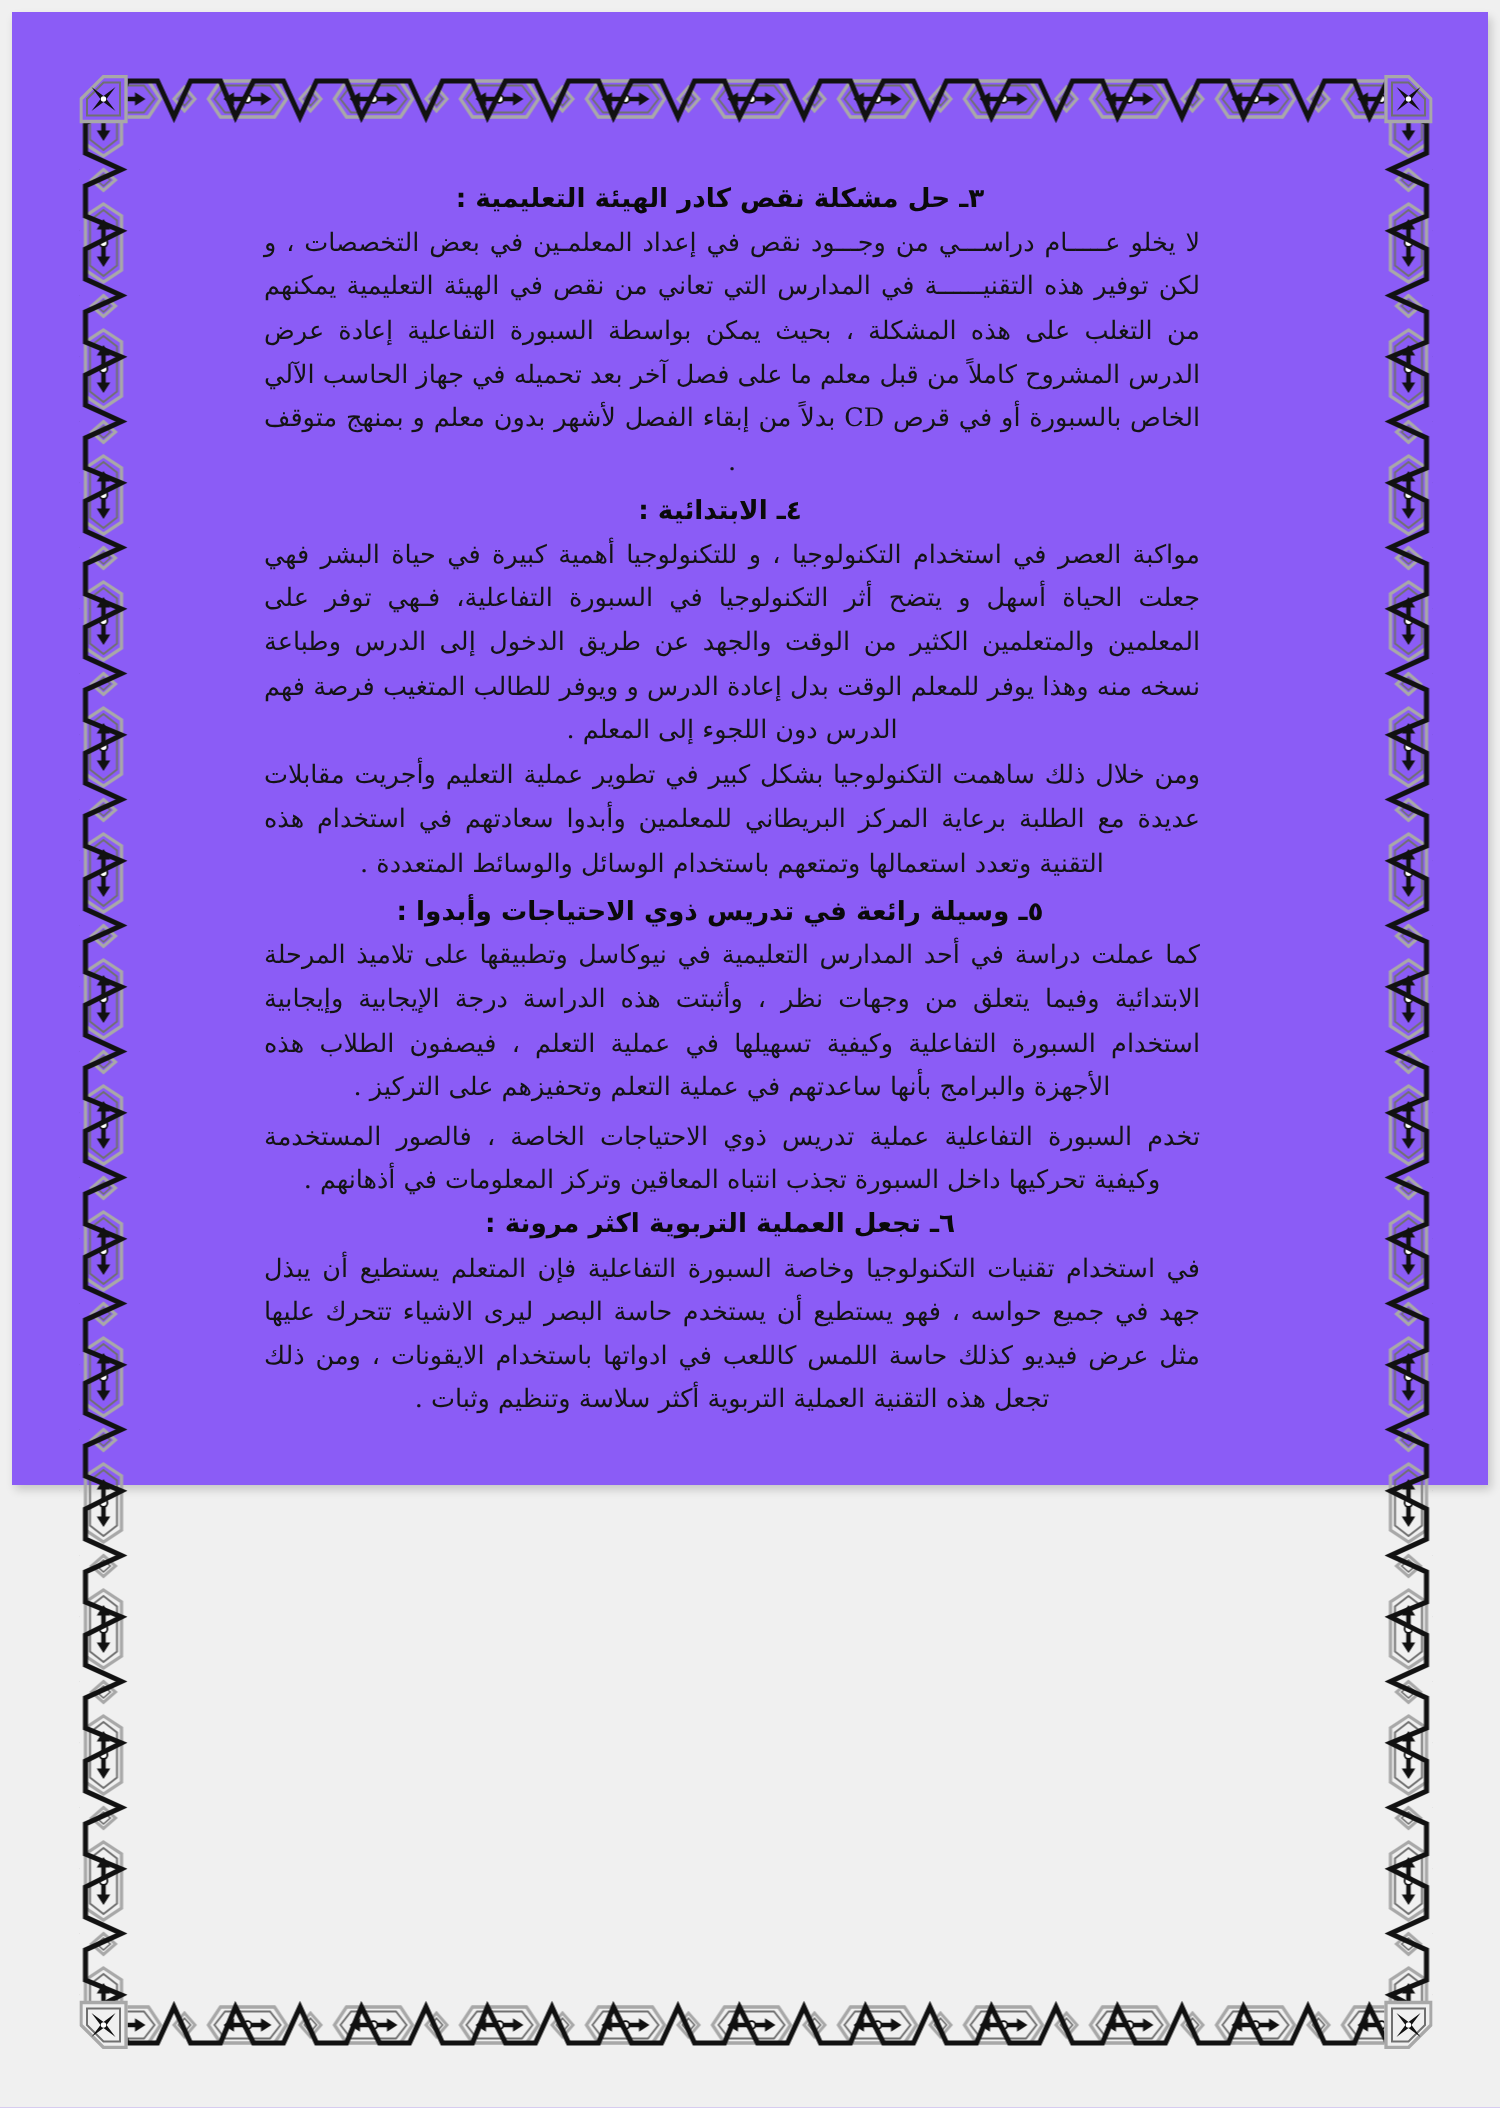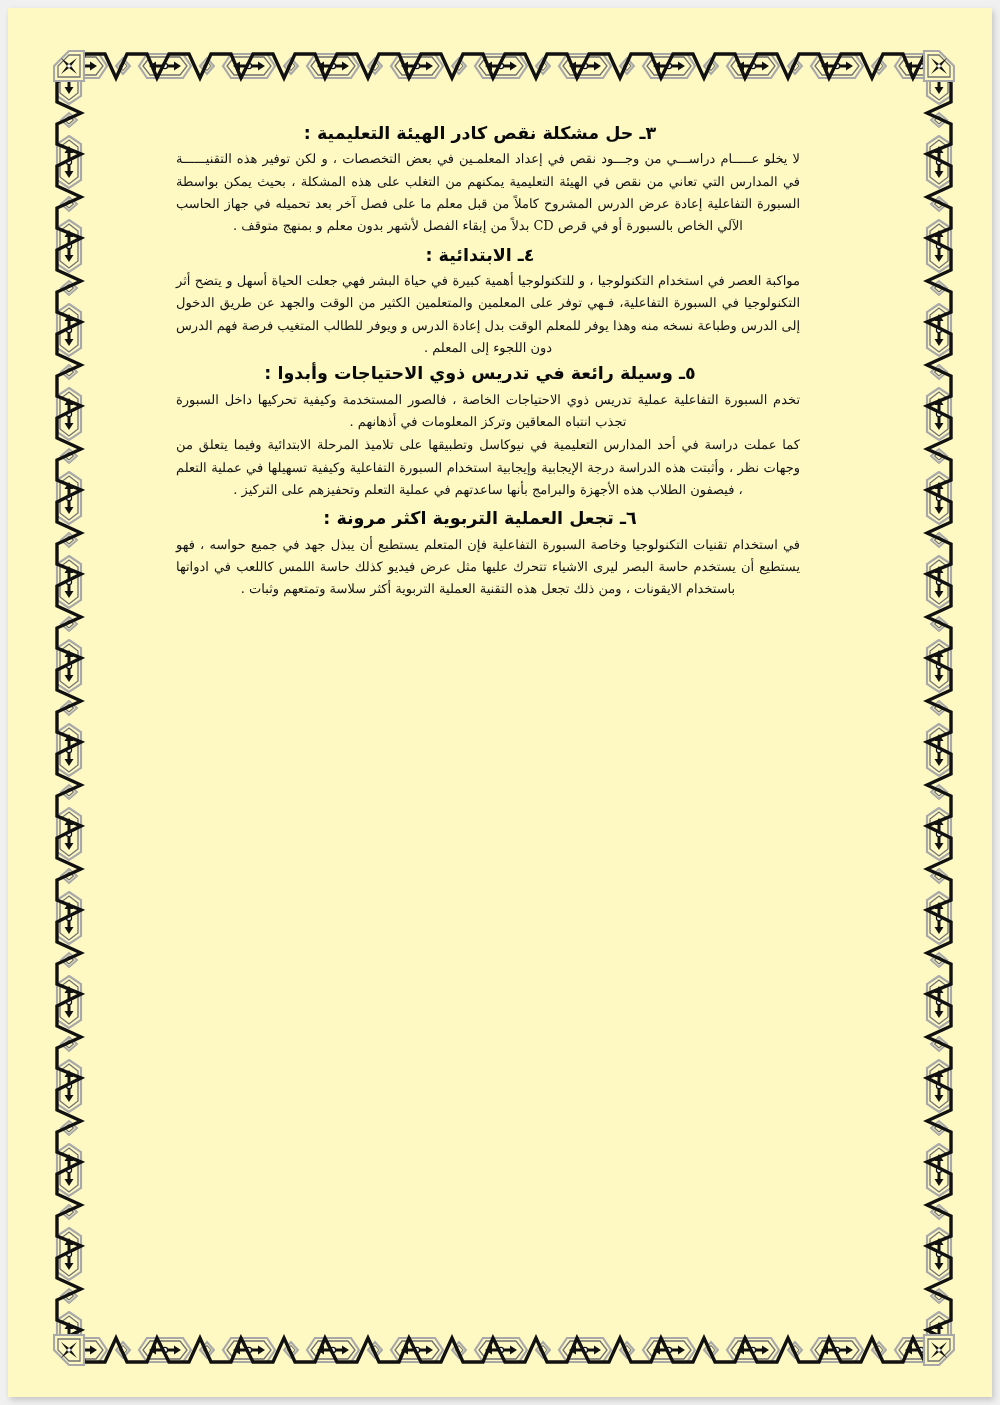--- a/index.html
+++ b/index.html
@@ -15,22 +15,22 @@
     overflow: hidden;
     font-family: "DejaVu Sans", "Liberation Sans", sans-serif;
   }
 
   
   #paper-sheet {
     position: absolute;
     left: 8px;
     top: 8px;
     width: 984px;
-    height: 1389px;
-    background: #fef9c3;
+    height: 982px;
+    background: #8b5cf6;
     box-shadow: 2px 3px 6px rgba(0,0,0,0.18);
   }
 
   
   #decorative-frame {
     position: absolute;
     left: 45px;
     top: 42px;
     width: 902px;
     height: 1316px;
@@ -57,21 +57,21 @@
     line-height: 1.5;
     text-align: center;
     text-align-last: center;
     margin: 0 0 2px 0;
     letter-spacing: 0px;
     color: #0a0a0a;
   }
 
   .body-paragraph {
     font-family: "DejaVu Serif", "Liberation Serif", serif;
-    font-size: 13px;
+    font-size: 17px;
     line-height: 1.72;
     margin: 0 0 1px 16px;
     text-align: justify;
     text-align-last: center;
     color: #141414;
   }
 
   .gap-after { margin-bottom: 4px; }
 </style>
 </head>
@@ -166,22 +166,23 @@
     </svg>
   </div>
 
   <div id="document-body">
 
     <h2 class="section-heading">٣ـ حل مشكلة نقص كادر الهيئة التعليمية :</h2>
     <p class="body-paragraph gap-after">لا يخلو عـــــام دراســـي من وجـــود نقص في إعداد المعلمـين في بعض التخصصات ، و لكن توفير هذه التقنيــــــة في المدارس التي تعاني من نقص في الهيئة التعليمية يمكنهم من التغلب على هذه المشكلة ، بحيث يمكن بواسطة السبورة التفاعلية إعادة عرض الدرس المشروح كاملاً من قبل معلم ما على فصل آخر بعد تحميله في جهاز الحاسب الآلي الخاص بالسبورة أو في قرص CD بدلاً من إبقاء الفصل لأشهر بدون معلم و بمنهج متوقف .</p>
 
     <h2 class="section-heading">٤ـ الابتدائية :</h2>
     <p class="body-paragraph">مواكبة العصر في استخدام التكنولوجيا ، و للتكنولوجيا أهمية كبيرة في حياة البشر فهي جعلت الحياة أسهل و يتضح أثر التكنولوجيا في السبورة التفاعلية، فـهي توفر على المعلمين والمتعلمين الكثير من الوقت والجهد عن طريق الدخول إلى الدرس وطباعة نسخه منه وهذا يوفر للمعلم الوقت بدل إعادة الدرس و ويوفر للطالب المتغيب فرصة فهم الدرس دون اللجوء إلى المعلم .</p>
+    <p class="body-paragraph gap-after">ومن خلال ذلك ساهمت التكنولوجيا بشكل كبير في تطوير عملية التعليم وأجريت مقابلات عديدة مع الطلبة برعاية المركز البريطاني للمعلمين وأبدوا سعادتهم في استخدام هذه التقنية وتعدد استعمالها وتمتعهم باستخدام الوسائل والوسائط المتعددة .</p>
 
     <h2 class="section-heading">٥ـ وسيلة رائعة في تدريس ذوي الاحتياجات وأبدوا :</h2>
+    <p class="body-paragraph gap-after">كما عملت دراسة في أحد المدارس التعليمية في نيوكاسل وتطبيقها على تلاميذ المرحلة الابتدائية وفيما يتعلق من وجهات نظر ، وأثبتت هذه الدراسة درجة الإيجابية وإيجابية استخدام السبورة التفاعلية وكيفية تسهيلها في عملية التعلم ، فيصفون الطلاب هذه الأجهزة والبرامج بأنها ساعدتهم في عملية التعلم وتحفيزهم على التركيز .</p>
     <p class="body-paragraph">تخدم السبورة التفاعلية عملية تدريس ذوي الاحتياجات الخاصة ، فالصور المستخدمة وكيفية تحركيها داخل السبورة تجذب انتباه المعاقين وتركز المعلومات في أذهانهم .</p>
-    <p class="body-paragraph gap-after">كما عملت دراسة في أحد المدارس التعليمية في نيوكاسل وتطبيقها على تلاميذ المرحلة الابتدائية وفيما يتعلق من وجهات نظر ، وأثبتت هذه الدراسة درجة الإيجابية وإيجابية استخدام السبورة التفاعلية وكيفية تسهيلها في عملية التعلم ، فيصفون الطلاب هذه الأجهزة والبرامج بأنها ساعدتهم في عملية التعلم وتحفيزهم على التركيز .</p>
 
     <h2 class="section-heading">٦ـ تجعل العملية التربوية اكثر مرونة :</h2>
-    <p class="body-paragraph">في استخدام تقنيات التكنولوجيا وخاصة السبورة التفاعلية فإن المتعلم يستطيع أن يبذل جهد في جميع حواسه ، فهو يستطيع أن يستخدم حاسة البصر ليرى الاشياء تتحرك عليها مثل عرض فيديو كذلك حاسة اللمس كاللعب في ادواتها باستخدام الايقونات ، ومن ذلك تجعل هذه التقنية العملية التربوية أكثر سلاسة وتمتعهم وثبات .</p>
+    <p class="body-paragraph">في استخدام تقنيات التكنولوجيا وخاصة السبورة التفاعلية فإن المتعلم يستطيع أن يبذل جهد في جميع حواسه ، فهو يستطيع أن يستخدم حاسة البصر ليرى الاشياء تتحرك عليها مثل عرض فيديو كذلك حاسة اللمس كاللعب في ادواتها باستخدام الايقونات ، ومن ذلك تجعل هذه التقنية العملية التربوية أكثر سلاسة وتنظيم وثبات .</p>
 
   </div>
 </div>
 
 </body></html>

